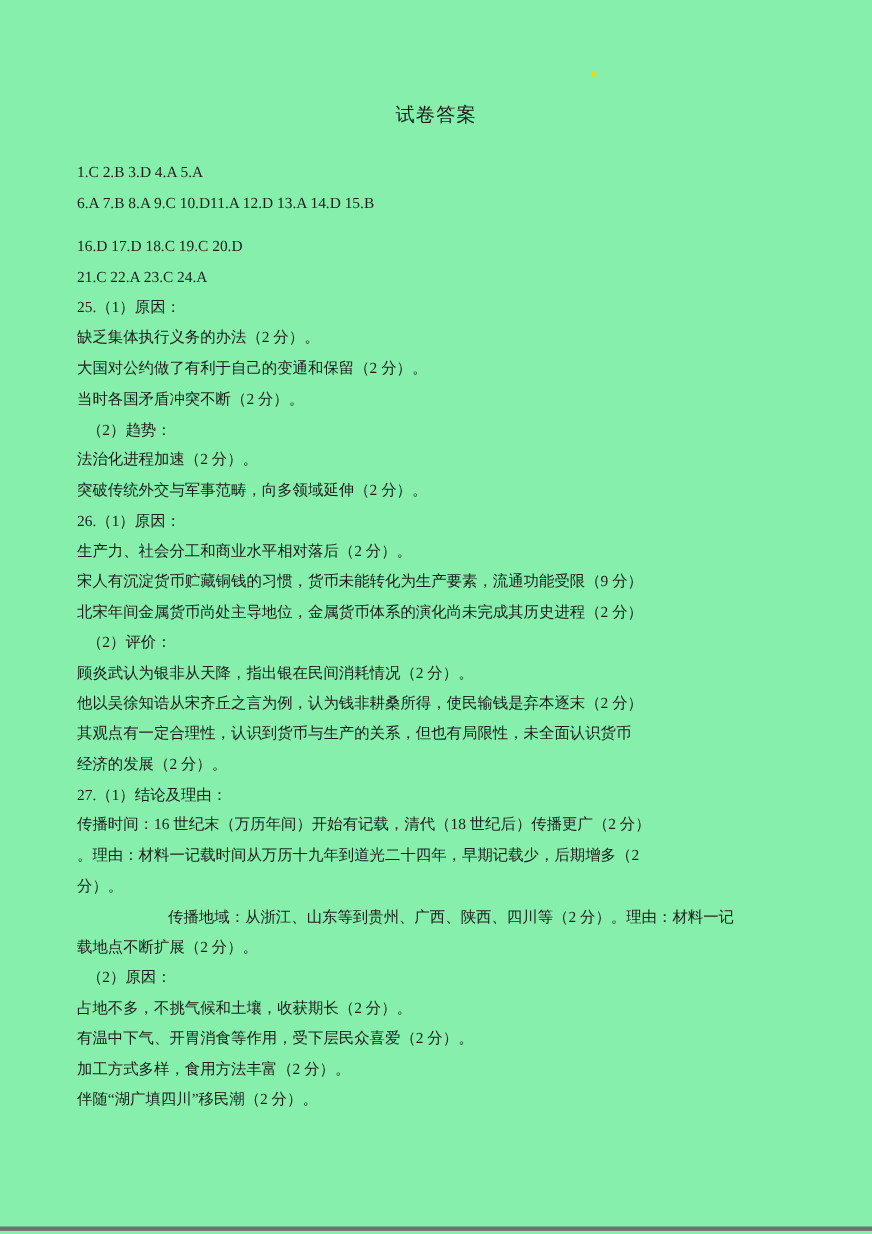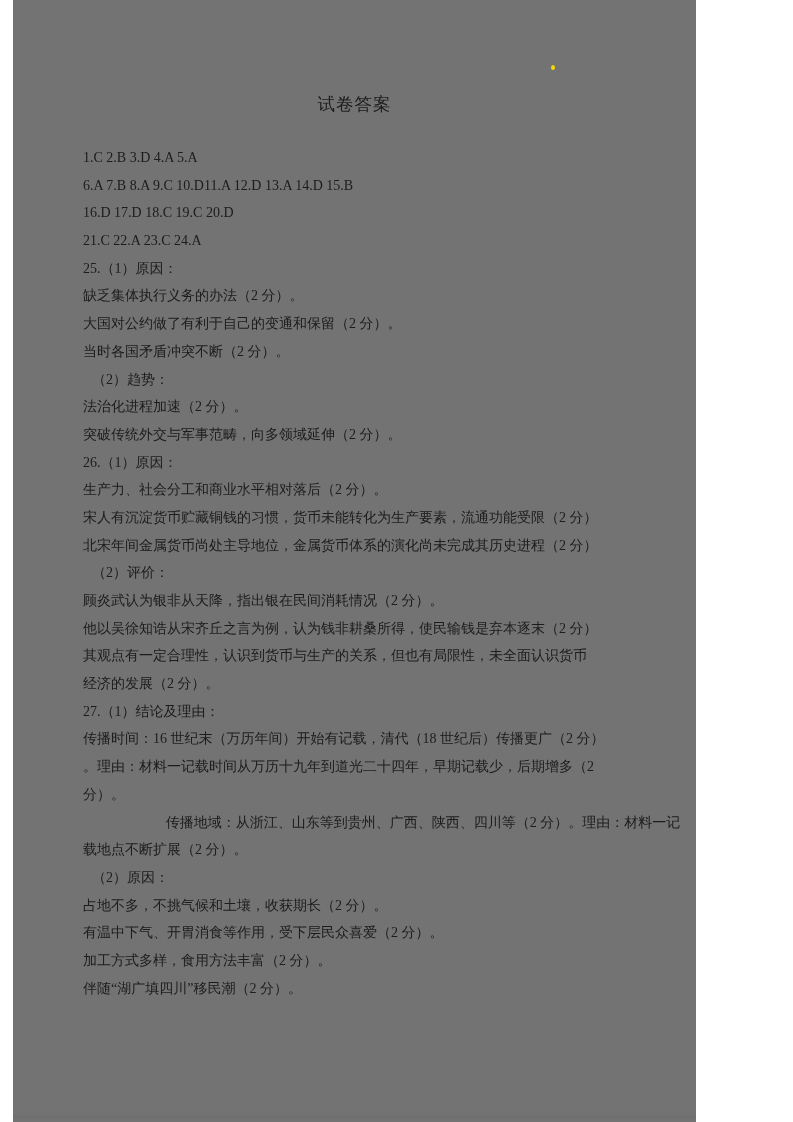--- a/index.html
+++ b/index.html
@@ -6,24 +6,24 @@
   html, body { background: #ffffff; }
   body {
     font-family: "Liberation Serif", "DejaVu Serif", serif;
     width: 793px;
     height: 1122px;
     position: relative;
     overflow: hidden;
   }
   .page {
     position: absolute;
-    left: 13px; top: 0;
-    width: 683px;
+    left: 0; top: 0;
+    width: 793px;
     height: 1122px;
-    background: #737373;
+    background: #86efac;
     overflow: hidden;
   }
   .doc-title {
     position: absolute;
     top: 92px;
     left: 0;
     width: 100%;
     text-align: center;
     font-size: 17.5px;
     font-weight: normal;
@@ -65,32 +65,32 @@
 <body>
 
 <div class="page">
   <span class="artifact-dot" style="background: rgb(242, 217, 0);"></span>
 
   <h1 class="doc-title">试卷答案</h1>
 
   <div class="content" id="lines-container">
       <div class="line" style="color: rgb(28, 28, 28);">1.C 2.B 3.D 4.A 5.A</div>
       <div class="line" style="color: rgb(28, 28, 28);">6.A 7.B 8.A 9.C 10.D11.A 12.D 13.A 14.D 15.B</div>
-      <div class="line" style="color: rgb(28, 28, 28);">16.D 17.D 18.C 19.C 20.D</div>
+      <div class="line" style="color: rgb(28, 28, 28); margin-top: 12px;">16.D 17.D 18.C 19.C 20.D</div>
       <div class="line" style="color: rgb(28, 28, 28);">21.C 22.A 23.C 24.A</div>
       <div class="line" style="color: rgb(28, 28, 28);">25.（1）原因：</div>
       <div class="line" style="color: rgb(28, 28, 28);">缺乏集体执行义务的办法（2 分）。</div>
       <div class="line" style="color: rgb(28, 28, 28);">大国对公约做了有利于自己的变通和保留（2 分）。</div>
       <div class="line" style="color: rgb(28, 28, 28);">当时各国矛盾冲突不断（2 分）。</div>
       <div class="line indent" style="color: rgb(28, 28, 28);">（2）趋势：</div>
       <div class="line" style="color: rgb(28, 28, 28);">法治化进程加速（2 分）。</div>
       <div class="line" style="color: rgb(28, 28, 28);">突破传统外交与军事范畴，向多领域延伸（2 分）。</div>
       <div class="line" style="color: rgb(28, 28, 28);">26.（1）原因：</div>
       <div class="line" style="color: rgb(28, 28, 28);">生产力、社会分工和商业水平相对落后（2 分）。</div>
-      <div class="line" style="color: rgb(28, 28, 28);">宋人有沉淀货币贮藏铜钱的习惯，货币未能转化为生产要素，流通功能受限（2 分）</div>
+      <div class="line" style="color: rgb(28, 28, 28);">宋人有沉淀货币贮藏铜钱的习惯，货币未能转化为生产要素，流通功能受限（9 分）</div>
       <div class="line" style="color: rgb(28, 28, 28);">北宋年间金属货币尚处主导地位，金属货币体系的演化尚未完成其历史进程（2 分）</div>
       <div class="line indent" style="color: rgb(28, 28, 28);">（2）评价：</div>
       <div class="line" style="color: rgb(28, 28, 28);">顾炎武认为银非从天降，指出银在民间消耗情况（2 分）。</div>
       <div class="line" style="color: rgb(28, 28, 28);">他以吴徐知诰从宋齐丘之言为例，认为钱非耕桑所得，使民输钱是弃本逐末（2 分）</div>
       <div class="line" style="color: rgb(28, 28, 28);">其观点有一定合理性，认识到货币与生产的关系，但也有局限性，未全面认识货币</div>
       <div class="line" style="color: rgb(28, 28, 28);">经济的发展（2 分）。</div>
       <div class="line" style="color: rgb(28, 28, 28);">27.（1）结论及理由：</div>
       <div class="line" style="color: rgb(28, 28, 28);">传播时间：16 世纪末（万历年间）开始有记载，清代（18 世纪后）传播更广（2 分）</div>
       <div class="line" style="color: rgb(28, 28, 28);">。理由：材料一记载时间从万历十九年到道光二十四年，早期记载少，后期增多（2</div>
       <div class="line" style="color: rgb(28, 28, 28);">分）。</div>

